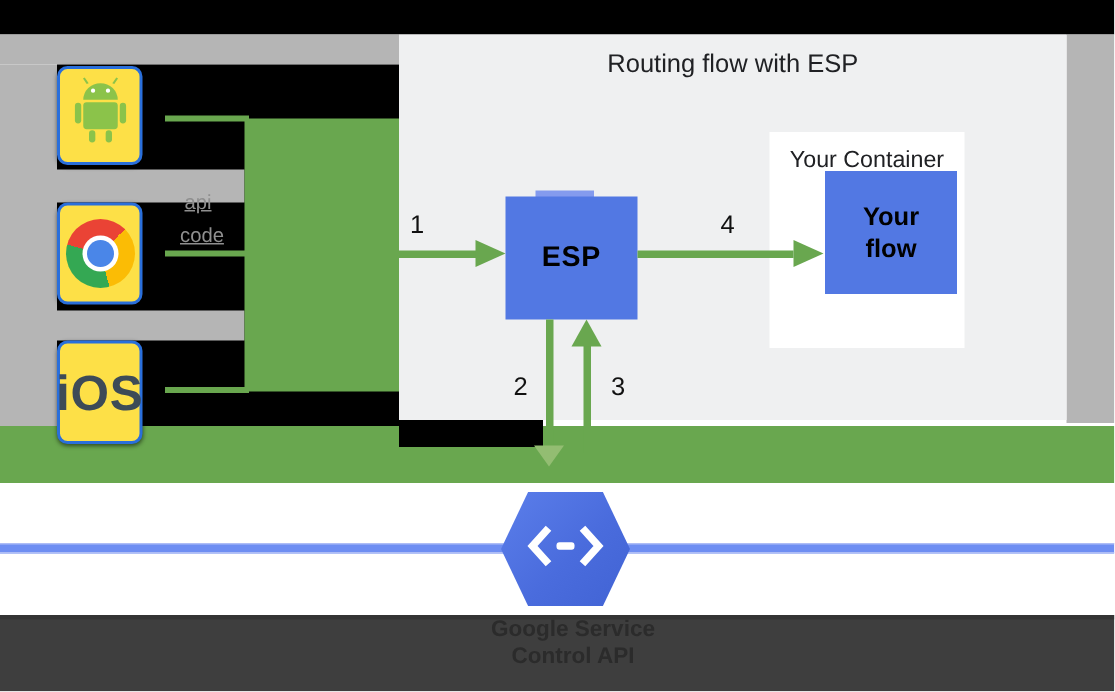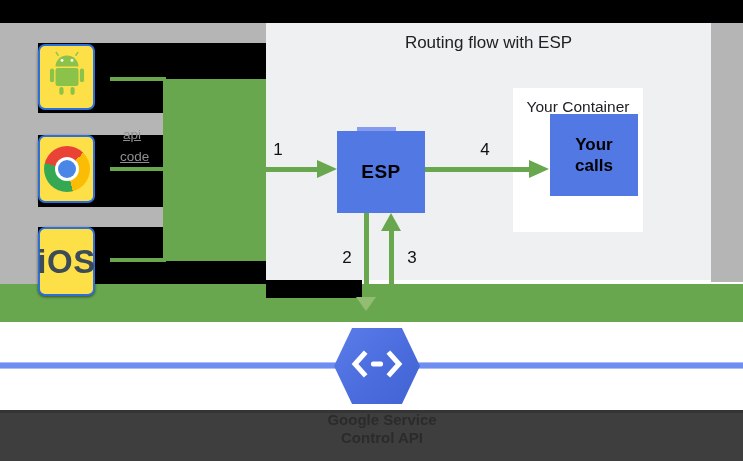--- a/index.html
+++ b/index.html
@@ -132,21 +132,21 @@
   <div class="abs blue-sliver"></div>
   <div class="abs blue-box esp-blue" style="left:337px;top:131px;">
     <span>ESP</span>
   </div>
 
   <div class="abs container-box" style="left:513px;top:88px;width:130px;">
     <div class="container-label">Your Container</div>
   </div>
   <div class="abs blue-box code-blue" style="left:550px;top:114px;">
     <span>Your</span>
-    <span>calls</span>
+    <span>flow</span>
   </div>
 
   <div class="abs hline" style="left:266px;top:167px;width:55px;"></div>
   <div class="abs head-right" style="left:317px;top:160px;"></div>
   <div class="abs step-num" style="left:268px;top:140px;">1</div>
 
   <div class="abs hline" style="left:425px;top:167px;width:104px;"></div>
   <div class="abs head-right" style="left:529px;top:160px;"></div>
   <div class="abs step-num" style="left:475px;top:140px;">4</div>
 

